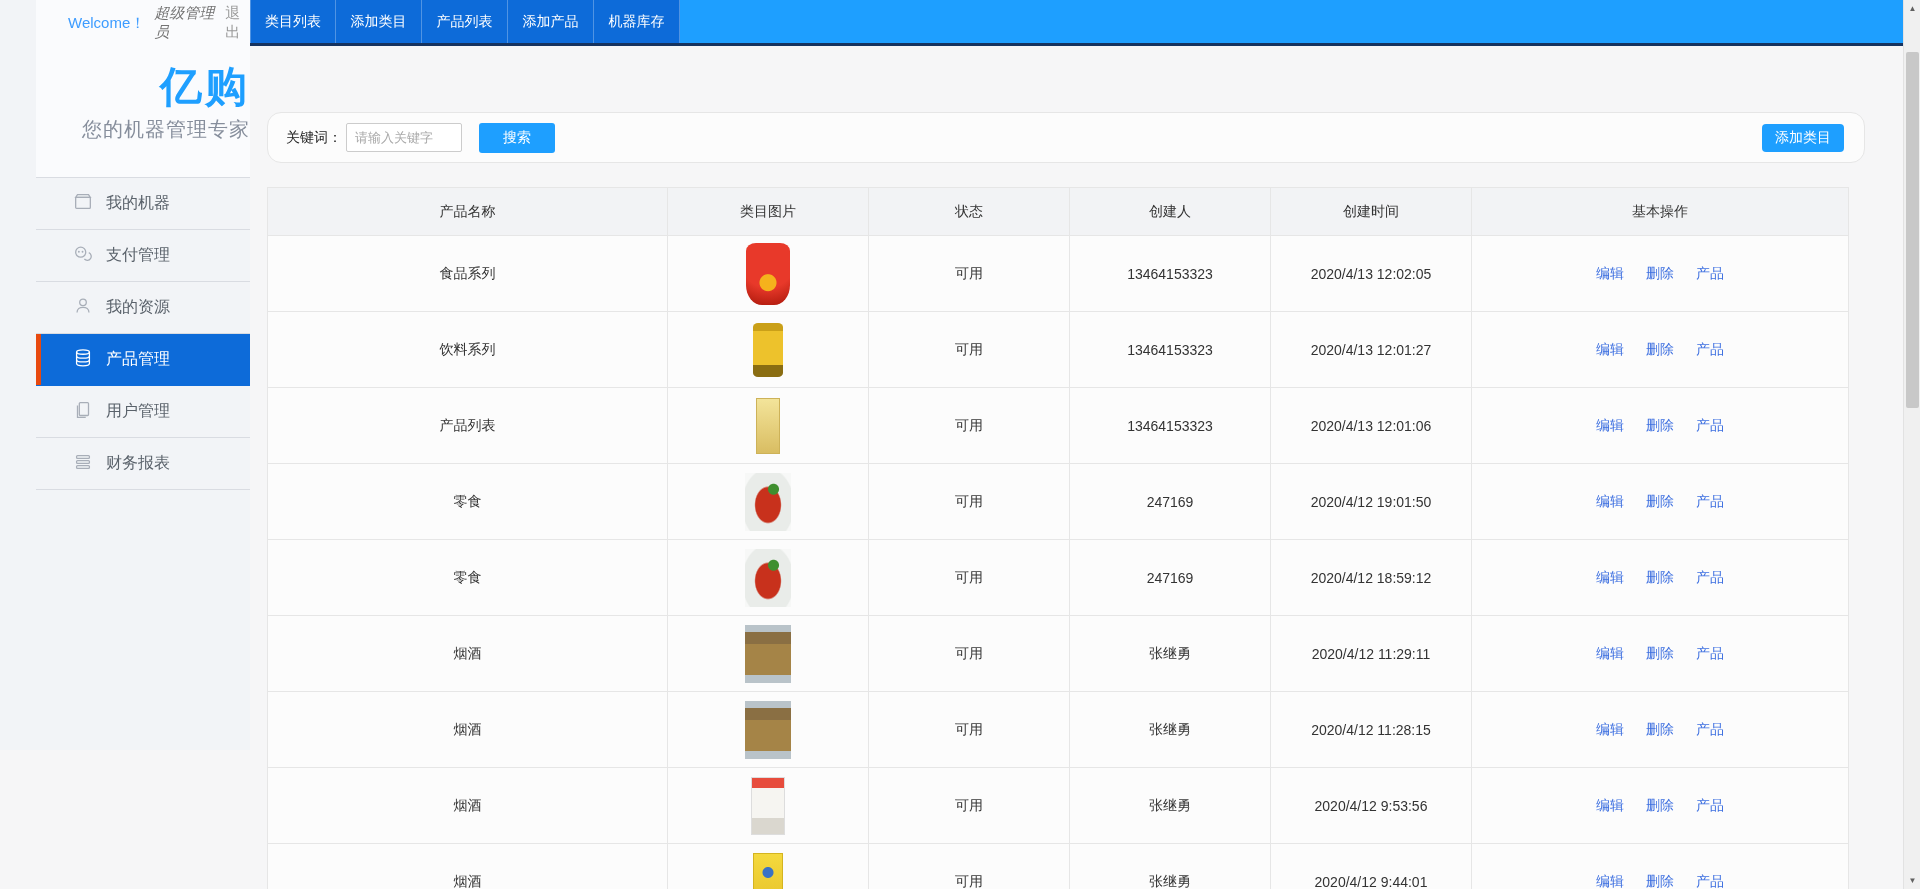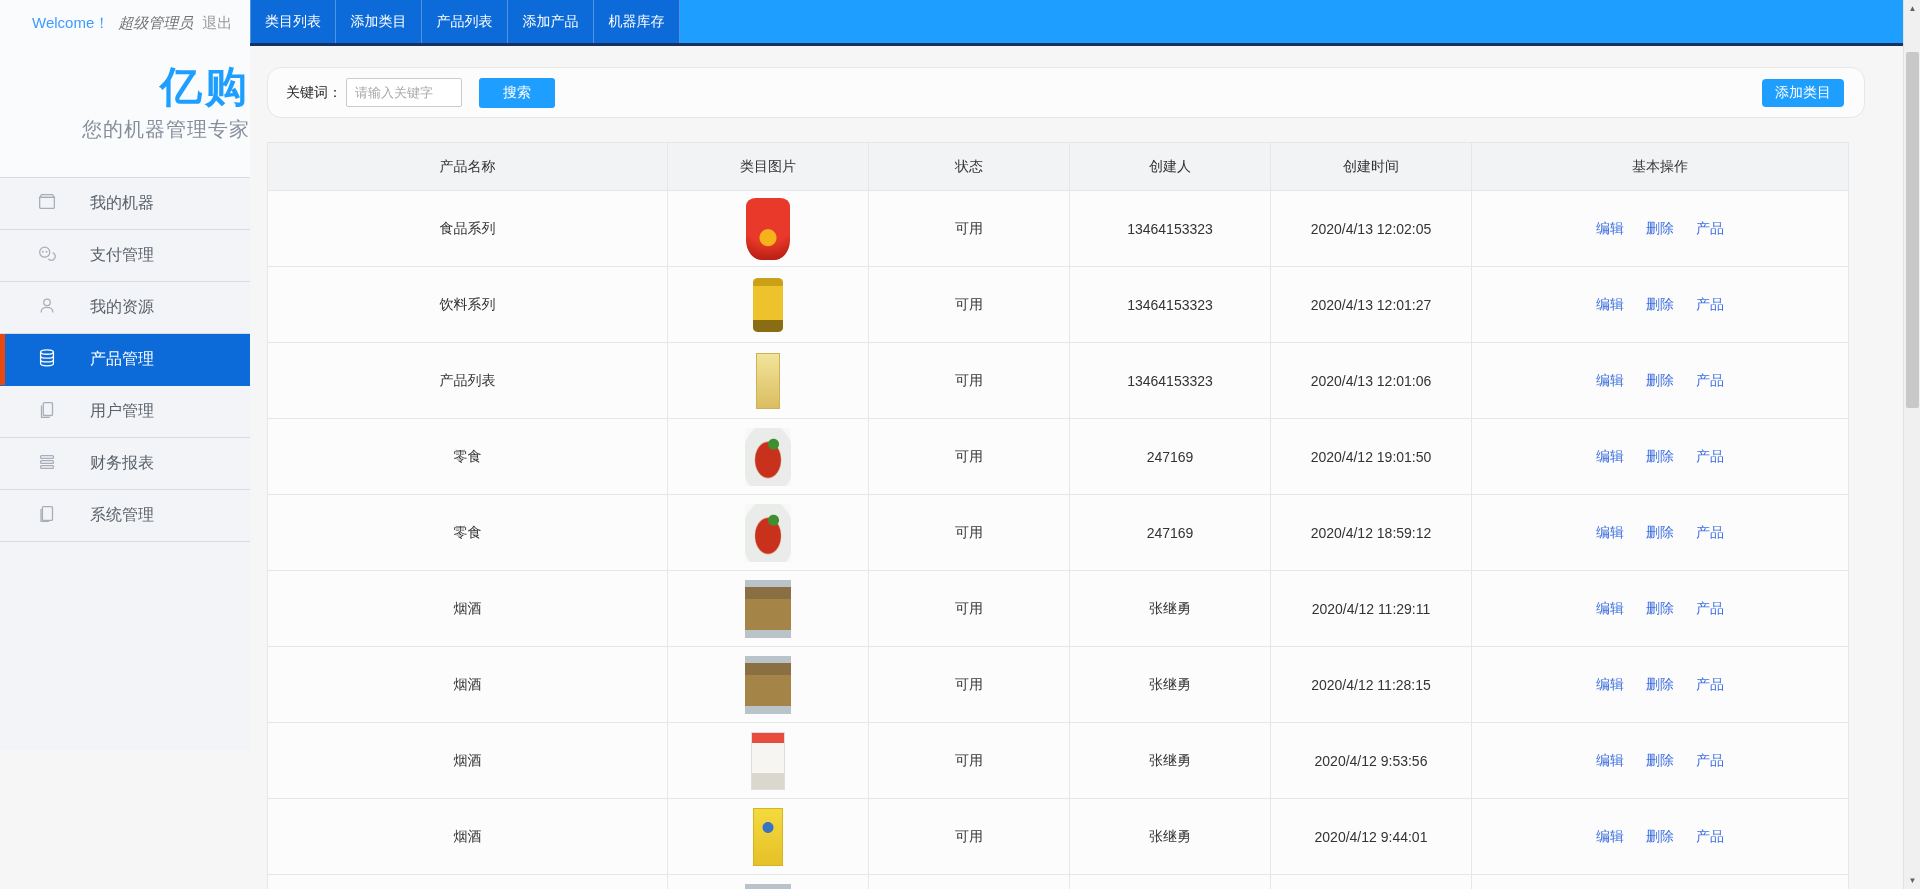--- a/index.html
+++ b/index.html
@@ -1,42 +1,42 @@
 <!DOCTYPE html>
 <html><head>
 <meta charset="utf-8">
 <style>
   * { margin:0; padding:0; box-sizing:border-box; }
   html,body { width:1920px; height:889px; overflow:hidden; background:#f6f6f7;
     font-family:"Liberation Sans", sans-serif; }
   .app { position:relative; width:1920px; height:889px; display:flex; }
 
   
-  .sidebar { width:250px; height:750px; background:#f2f4f7; flex:0 0 250px; }
+  .sidebar { width:250px; height:750px; background:#f2f4f7; flex:0 0 250px;padding-left:36px; }
   .welcome-row { height:46px; display:flex; align-items:center; padding-left:32px;
     gap:9px; font-size:15px; background:#fafbfd; }
   .welcome-txt { color:#3d9cff; }
   .user-link { color:#737373; cursor:pointer;font-style:italic; }
   .logout-link { color:#999; cursor:pointer;font-family:Liberation Serif, serif; }
   .brand { text-align:right; padding-top:16px; height:131px; background:#fafbfd; }
   .brand-logo { font-size:42px; font-weight:bold; color:#1e9fff; letter-spacing:3px;
     line-height:50px; }
   .brand-slogan { font-size:20px; color:#868e9c; margin-top:4px; letter-spacing:1px; }
   .menu { border-top:1px solid #d9dce2; }
   .menu-item { height:52px; display:flex; align-items:center; padding-left:36px;
-    gap:32px; font-size:16px; color:#5a626b; border-bottom:1px solid #d9dce2;
+    gap:12px; font-size:16px; color:#5a626b; border-bottom:1px solid #d9dce2;
     cursor:pointer; position:relative; }
   .menu-item svg { stroke:#a8aeb8; fill:none; stroke-width:1.4; }
   .menu-item.active { background:#0d6bd9; color:#fff; border-bottom-color:#0d6bd9; }
   .menu-item.active svg { stroke:#fff; }
   .menu-item.active::before { content:""; position:absolute; left:0; top:0;
     width:5px; height:100%; background:#e8490f; }
 
   
-  .main { flex:1; display:flex; flex-direction:column; }
+  .main { flex:1; display:flex; flex-direction:column;gap:45px; }
   .topnav { height:46px; background:#1e9fff; border-bottom:3px solid #16335f;
     display:flex; }
   .tabs { display:flex; height:100%; background:#0d6bd9; }
   .tab { width:86px; height:100%; display:flex; align-items:center; justify-content:center;
     color:#fff; font-size:14px; cursor:pointer; border-right:1px solid rgba(255,255,255,.28); }
   .tab:first-child { border-left:1px solid rgba(255,255,255,.28); }
   .content { flex:1; padding:21px 55px 0 17px; background:#f6f6f7; overflow:hidden; }
 
   
   .toolbar { height:51px; background:#fcfcfc; border:1px solid #e6e6e6; border-radius:14px;
@@ -154,27 +154,20 @@
 
       <div class="menu-item">
         <span><svg width="22" height="22" viewBox="0 0 24 24">
               <rect x="5" y="5" width="14" height="3" rx="1"></rect>
               <rect x="5" y="10.5" width="14" height="3" rx="1"></rect>
               <rect x="5" y="16" width="14" height="3" rx="1"></rect>
             </svg></span>
         <span>财务报表</span>
       </div>
 
-      <div class="menu-item">
-        <span><svg width="22" height="22" viewBox="0 0 24 24">
-              <rect x="7" y="4" width="11" height="15" rx="1"></rect>
-              <path d="M5.5 6.5V20h9"></path>
-            </svg></span>
-        <span>系统管理</span>
-      </div>
 
     </div>
   </div>
 
   <div class="main">
 
     <div class="topnav">
       <div class="tabs">
         <div class="tab">类目列表</div>
         <div class="tab">添加类目</div>

